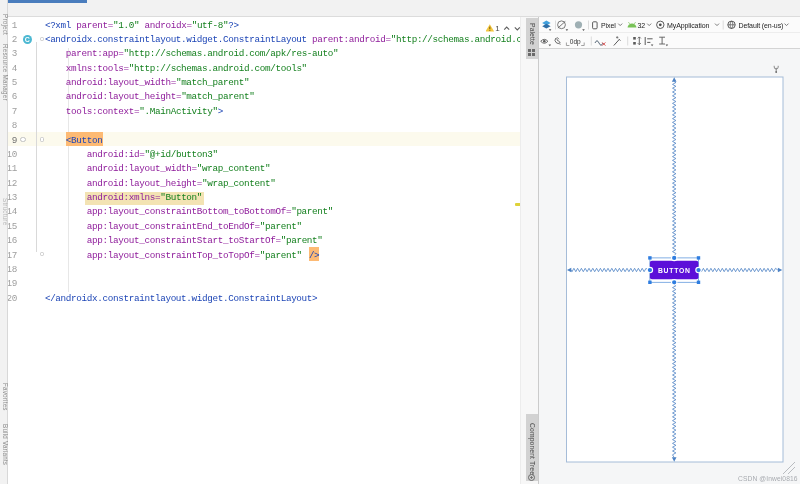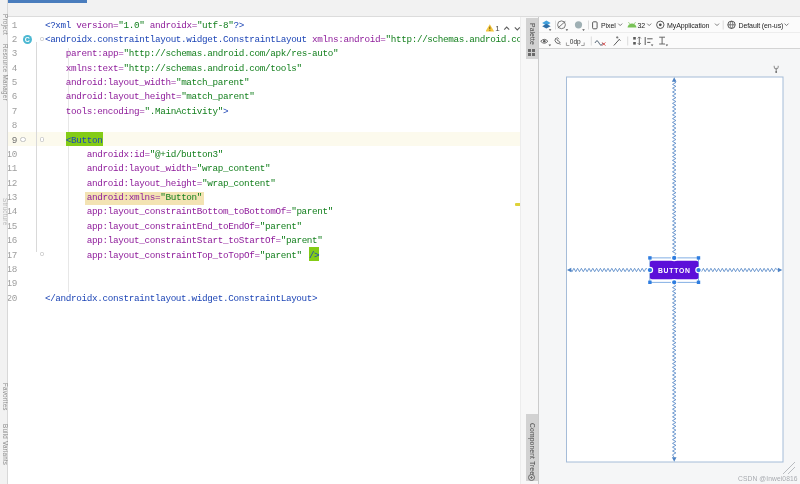--- a/index.html
+++ b/index.html
@@ -12,21 +12,21 @@
 .vlab{position:absolute;font-size:6.3px;color:#8a8a8a;white-space:nowrap;transform:rotate(90deg);transform-origin:left top;letter-spacing:0.2px;}
 
 #editor{left:8px;top:17px;width:512px;height:467px;background:#fff;overflow:hidden;}
 #caretrow{left:0;top:115px;width:512px;height:14.4px;background:#fcfaed;}
 pre.mono{margin:0;font-family:"Liberation Mono",monospace;font-size:9.3px;line-height:14.37px;letter-spacing:-0.34px;white-space:pre;}
 #gutter{left:-4px;top:1.55px;width:12.9px;text-align:right;color:#9e9e9e;}
 #code{left:36.9px;top:1.55px;color:#1e46b6;}
 .t{color:#1e46b6;} 
 .a{color:#8f1d9b;} 
 .v{color:#15801f;} 
-.selb{background:#84cc16;padding:2.7px 0 0.9px 0;}
+.selb{background:#fdba74;padding:2.7px 0 0.9px 0;}
 .warnb{background:#f3e3b3;box-shadow:2px 0 0 #f3e3b3,-2px 0 0 #f3e3b3;padding:0 0 1.8px 0;}
 #foldline{left:28.4px;top:25px;width:1px;height:210px;background:#d9d9d9;}
 #indent1{left:59.8px;top:30.5px;width:1px;height:244px;background:#e7e7e7;}
 .foldm{position:absolute;width:4.6px;height:4.6px;background:#fff;border:1px solid #c9c9c9;border-radius:1.5px;box-sizing:border-box;left:31.5px;}
 #cicon{left:14.5px;top:17.8px;width:9.5px;height:9.5px;border-radius:50%;background:#4cb8d2;color:#fff;font-size:7px;font-weight:bold;text-align:center;line-height:9.5px;}
 #circ9{left:12px;top:119.8px;width:5.5px;height:5.5px;border-radius:50%;background:#fff;border:1px solid #c0c0c0;box-sizing:border-box;}
 #stripemark{left:507px;top:186.2px;width:10px;height:2.6px;background:#ded23a;border-radius:1px;}
 
 #inspect{left:477.5px;top:3.2px;width:44px;height:11px;}
 
@@ -68,30 +68,30 @@
 11
 12
 13
 14
 15
 16
 17
 18
 19
 20</pre>
-  <pre class="mono abs" id="code"><span class="t">&lt;?xml</span> <span class="a">version=</span><span class="v">"1.0"</span> <span class="a">androidx=</span><span class="v">"utf-8"</span><span class="t">?&gt;</span>
-<span class="t">&lt;androidx.constraintlayout.widget.ConstraintLayout</span> <span class="a">xmlns:android=</span><span class="v">"http://schemas.android.com/apk/res/android"</span>
+  <pre class="mono abs" id="code"><span class="t">&lt;?xml</span> <span class="a">parent=</span><span class="v">"1.0"</span> <span class="a">androidx=</span><span class="v">"utf-8"</span><span class="t">?&gt;</span>
+<span class="t">&lt;androidx.constraintlayout.widget.ConstraintLayout</span> <span class="a">parent:android=</span><span class="v">"http://schemas.android.com/apk/res/android"</span>
     <span class="a">parent:app=</span><span class="v">"http://schemas.android.com/apk/res-auto"</span>
-    <span class="a">xmlns:text=</span><span class="v">"http://schemas.android.com/tools"</span>
+    <span class="a">xmlns:tools=</span><span class="v">"http://schemas.android.com/tools"</span>
     <span class="a">android:layout_width=</span><span class="v">"match_parent"</span>
     <span class="a">android:layout_height=</span><span class="v">"match_parent"</span>
-    <span class="a">tools:encoding=</span><span class="v">".MainActivity"</span><span class="t">&gt;</span>
+    <span class="a">tools:context=</span><span class="v">".MainActivity"</span><span class="t">&gt;</span>
 
     <span class="t selb">&lt;Button</span>
-        <span class="a">androidx:id=</span><span class="v">"@+id/button3"</span>
+        <span class="a">android:id=</span><span class="v">"@+id/button3"</span>
         <span class="a">android:layout_width=</span><span class="v">"wrap_content"</span>
         <span class="a">android:layout_height=</span><span class="v">"wrap_content"</span>
         <span class="warnb"><span class="a">android:xmlns=</span><span class="v">"Button"</span></span>
         <span class="a">app:layout_constraintBottom_toBottomOf=</span><span class="v">"parent"</span>
         <span class="a">app:layout_constraintEnd_toEndOf=</span><span class="v">"parent"</span>
         <span class="a">app:layout_constraintStart_toStartOf=</span><span class="v">"parent"</span>
         <span class="a">app:layout_constraintTop_toTopOf=</span><span class="v">"parent"</span> <span class="t selb" style="margin-left:2px;">/&gt;</span>
 
 
 <span class="t">&lt;/androidx.constraintlayout.widget.ConstraintLayout&gt;</span></pre>

